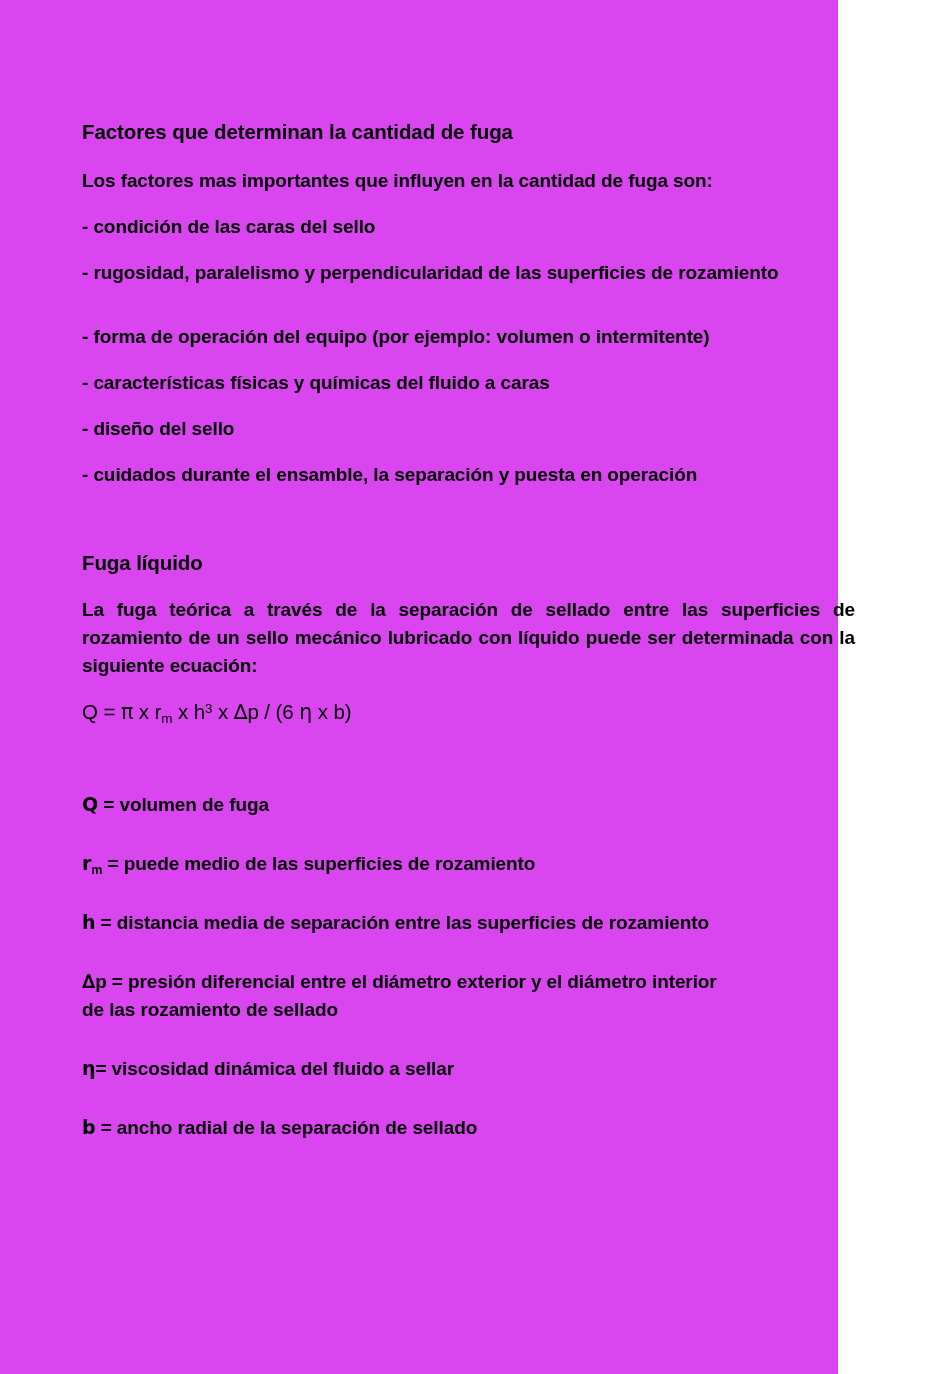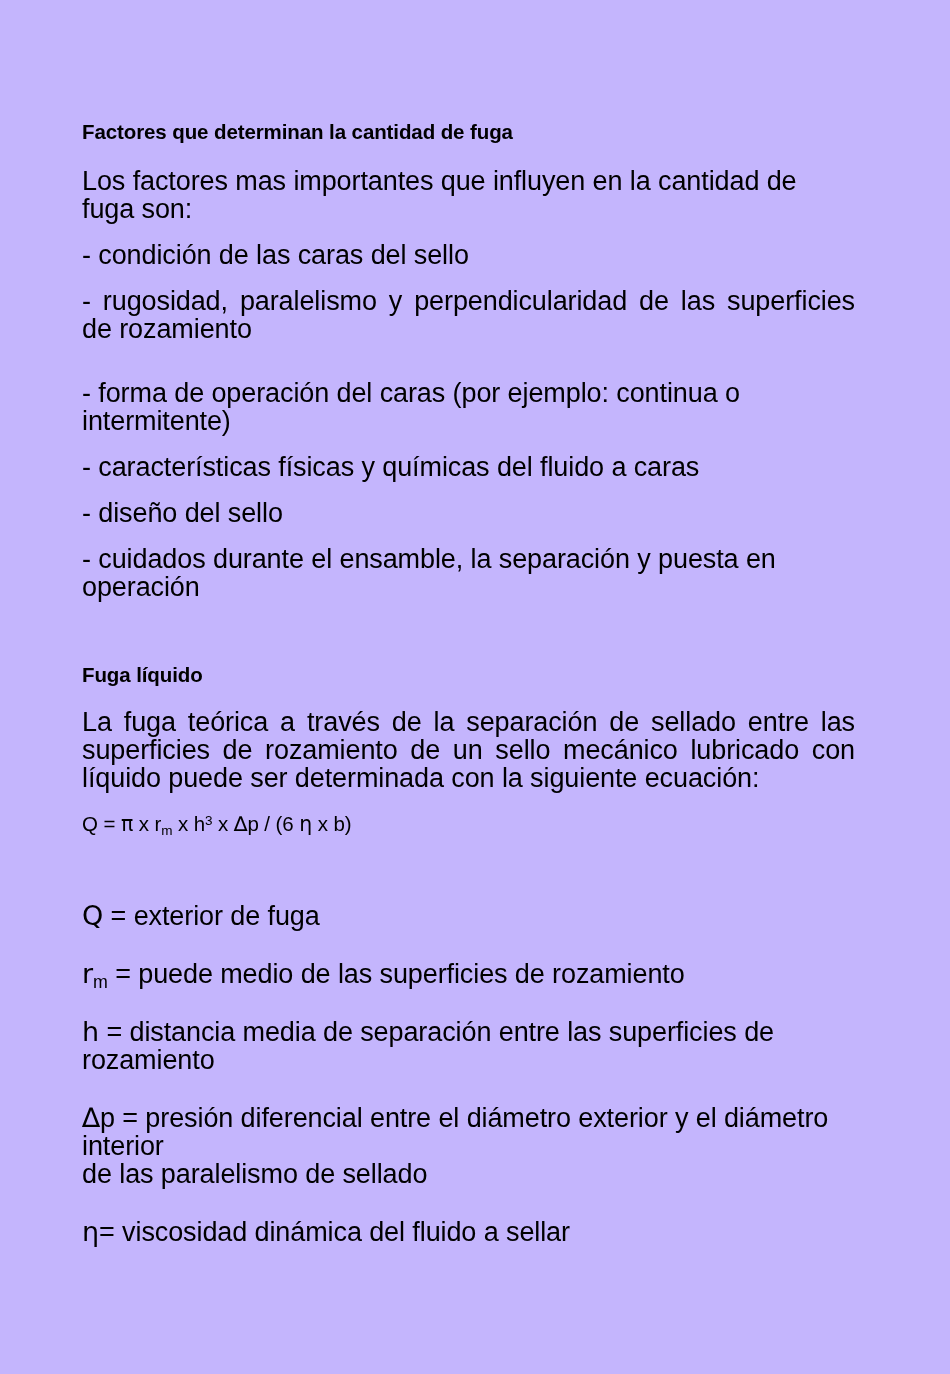--- a/index.html
+++ b/index.html
@@ -11,42 +11,42 @@
   body {
     width: 950px;
     height: 1374px;
     overflow: hidden;
     font-family: "Liberation Sans", "DejaVu Sans", sans-serif;
     color: #000000;
     -webkit-font-smoothing: antialiased;
   }
   .page {
     position: relative;
-    width: 950px;
+    width: 838px;
     height: 1374px;
-    background: #c4b5fd;
+    background: #d946ef;
     box-sizing: border-box;
   }
   .content {
     position: absolute;
     left: 82px;
     top: 118px;
     width: 773px;
   }
   h1.section-heading {
     font-size: 20.5px;
     font-weight: bold;
     line-height: 27px;
     margin: 0;
     padding: 0;
     letter-spacing: -0.1px;
   }
   p.body-text {
-    font-size: 27px;
-    font-weight: normal;
+    font-size: 19px;
+    font-weight: bold;
     line-height: 28px;
     margin: 0;
     padding: 0;
     letter-spacing: -0.1px;
     white-space: pre-wrap;
   }
   p.justified {
     text-align: justify;
     text-align-last: left;
   }
@@ -103,21 +103,21 @@
 
     <div class="gap-18"></div>
 
     <p class="body-text justified">- rugosidad, paralelismo y perpendicularidad de las superficies de rozamiento</p>
 
     <div class="gap-18"></div>
 
 
     <div class="gap-18"></div>
 
-    <p class="body-text left">- forma de operación del caras (por ejemplo: continua o intermitente)</p>
+    <p class="body-text left">- forma de operación del equipo (por ejemplo: volumen o intermitente)</p>
 
     <div class="gap-18"></div>
 
     <p class="body-text left">- características físicas y químicas del fluido a caras</p>
 
     <div class="gap-18"></div>
 
     <p class="body-text left">- diseño del sello</p>
 
     <div class="gap-18"></div>
@@ -134,35 +134,36 @@
 
     <div class="gap-18"></div>
 
     <p class="formula"><span>Q = </span><span class="sym">π</span><span> x </span><span>r</span><sub>m</sub><span> x h</span><sup>3</sup><span> x </span><span class="sym">∆</span><span>p / (6 </span><span class="sym">η</span><span> x b)</span></p>
 
     <div class="gap-30"></div>
 
 
     <div class="gap-34"></div>
 
-    <p class="body-text left"><span class="sym">Q</span><sub></sub><span> = exterior de fuga</span></p>
+    <p class="body-text left"><span class="sym">Q</span><sub></sub><span> = volumen de fuga</span></p>
 
     <div class="gap-30"></div>
 
     <p class="body-text left"><span class="sym">r</span><sub>m</sub><span> = puede medio de las superficies de rozamiento</span></p>
 
     <div class="gap-30"></div>
 
     <p class="body-text left"><span class="sym">h</span><span> = distancia media de separación entre las superficies de rozamiento</span><br></p>
 
     <div class="gap-30"></div>
 
-    <p class="body-text left"><span class="sym">∆</span><span>p = presión diferencial entre el diámetro exterior y el diámetro interior</span><br><span>de las paralelismo de sellado</span></p>
+    <p class="body-text left"><span class="sym">∆</span><span>p = presión diferencial entre el diámetro exterior y el diámetro interior</span><br><span>de las rozamiento de sellado</span></p>
 
     <div class="gap-30"></div>
 
     <p class="body-text left"><span class="sym">η</span><span>= viscosidad dinámica del fluido a sellar</span></p>
 
     <div class="gap-30"></div>
 
+    <p class="body-text left"><span class="sym">b</span><span> = ancho radial de la separación de sellado</span></p>
 
   </div>
 </div>
 
 </body></html>

